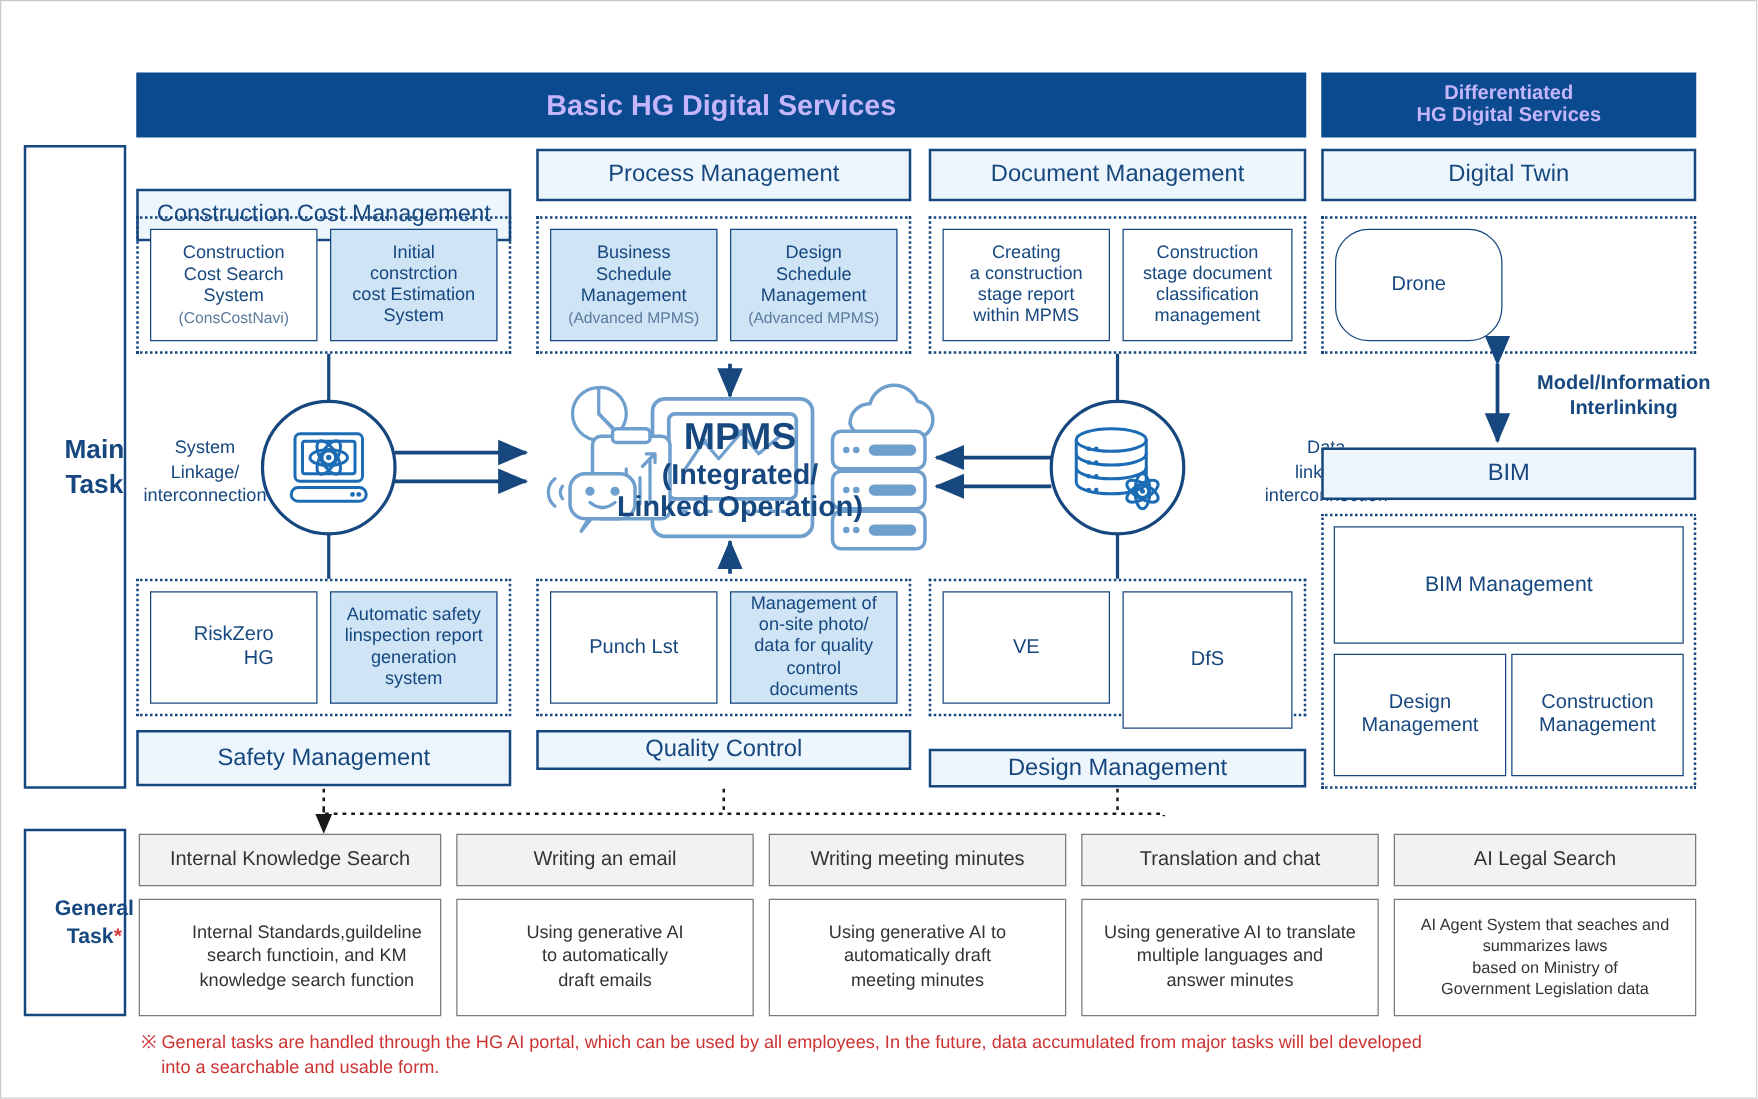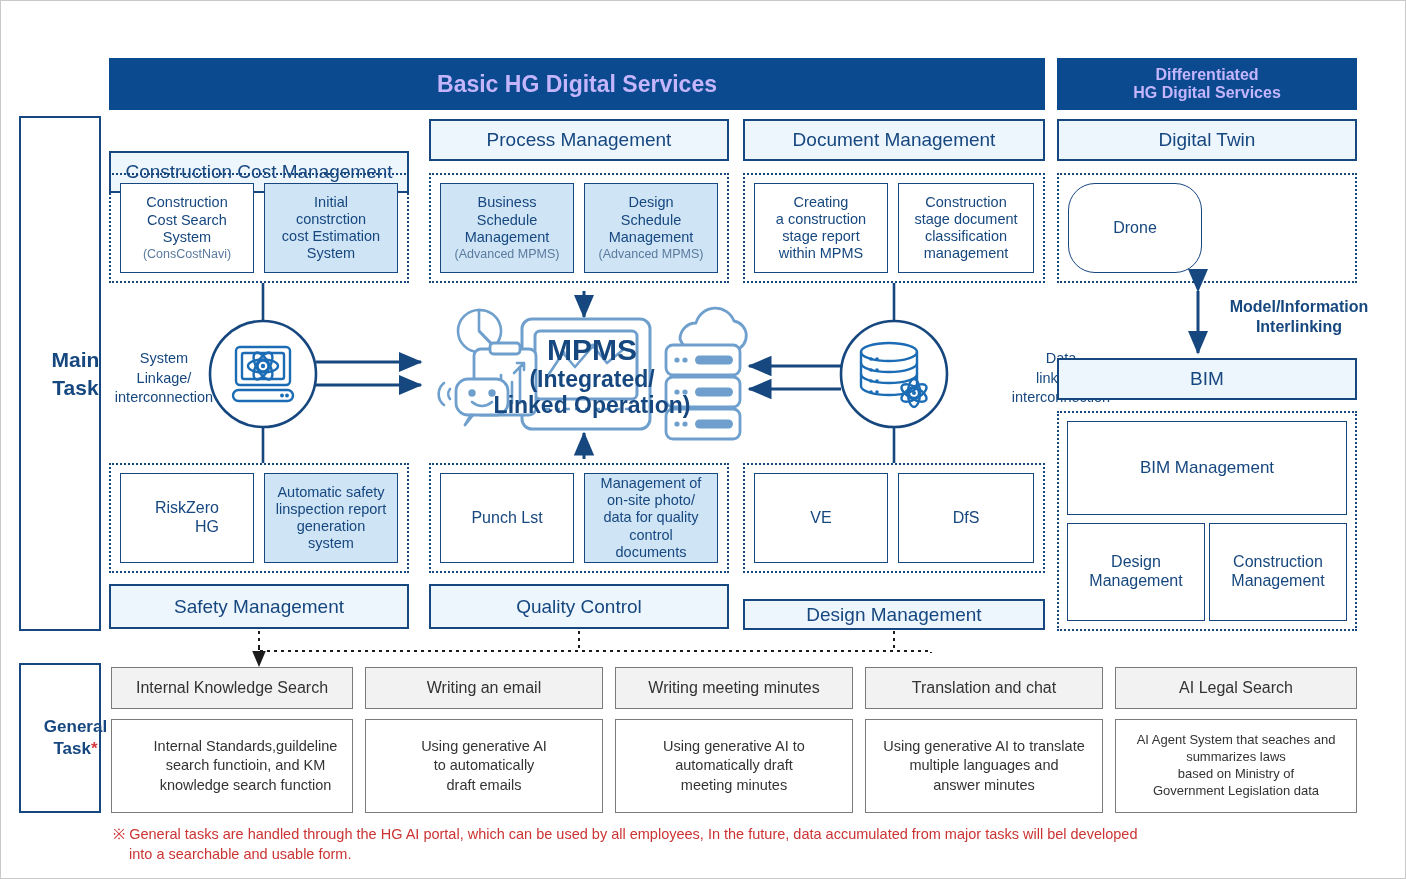--- a/index.html
+++ b/index.html
@@ -44,21 +44,21 @@
   .cat {
     position:absolute; border:2px solid #16477f; background:#eef6fd;
     display:flex; align-items:center; justify-content:center;
     font-size:19px; color:#16477f; text-align:center;
   }
   #cat-cost    { left:108px; top:118px; width:300px; height:42px;margin-top:32px; }
   #cat-process { left:428px; top:118px; width:300px; height:42px; }
   #cat-doc     { left:742px; top:118px; width:302px; height:42px; }
   #cat-twin    { left:1056px; top:118px; width:300px; height:42px; }
   #cat-safety  { left:108px; top:583px; width:300px; height:45px; }
-  #cat-quality { left:428px; top:583px; width:300px; height:45px; }
+  #cat-quality { left:428px; top:583px; width:300px; height:32px; }
   #cat-design  { left:742px; top:598px; width:302px; height:31px; }
   #cat-bim     { left:1056px; top:357px; width:300px; height:42px; }
 
   
   .dgroup { position:absolute; border:2px dotted #16477f; }
   #grp-cost-top    { left:108px; top:172px; width:300px; height:110px; }
   #grp-proc-top    { left:428px; top:172px; width:300px; height:110px; }
   #grp-doc-top     { left:742px; top:172px; width:302px; height:110px; }
   #grp-twin-top    { left:1056px; top:172px; width:300px; height:110px; }
   #grp-cost-bot    { left:108px; top:462px; width:300px; height:110px; }
@@ -83,21 +83,21 @@
   #t-doc-1  { left:753px; top:182px; width:134px; height:90px; }
   #t-doc-2  { left:897px; top:182px; width:136px; height:90px; }
   #t-twin-1 { left:1067px; top:182px; width:134px; height:90px;border-radius:27px; }
   #t-twin-2 { left:1211px; top:182px; width:134px; height:90px; }
 
   #t-saf-1 { left:119px; top:472px; width:134px; height:90px;text-align:right; }
   #t-saf-2 { left:263px; top:472px; width:134px; height:90px; }
   #t-qua-1 { left:439px; top:472px; width:134px; height:90px; }
   #t-qua-2 { left:583px; top:472px; width:134px; height:90px; }
   #t-des-1 { left:753px; top:472px; width:134px; height:90px; }
-  #t-des-2 { left:897px; top:472px; width:136px; height:90px; }
+  #t-des-2 { left:897px; top:472px; width:136px; height:110px; }
 
   #t-bim-1 { left:1066px; top:420px; width:280px; height:94px; font-size:17px; }
   #t-bim-2 { left:1066px; top:522px; width:138px; height:98px; font-size:16px; }
   #t-bim-3 { left:1208px; top:522px; width:138px; height:98px; font-size:16px; }
 
   
   #art { position:absolute; left:0; top:0; width:1406px; height:879px; pointer-events:none; }
 
   .side-label {
     position:absolute; font-size:14.5px; line-height:1.35; text-align:center; color:#16477f;

